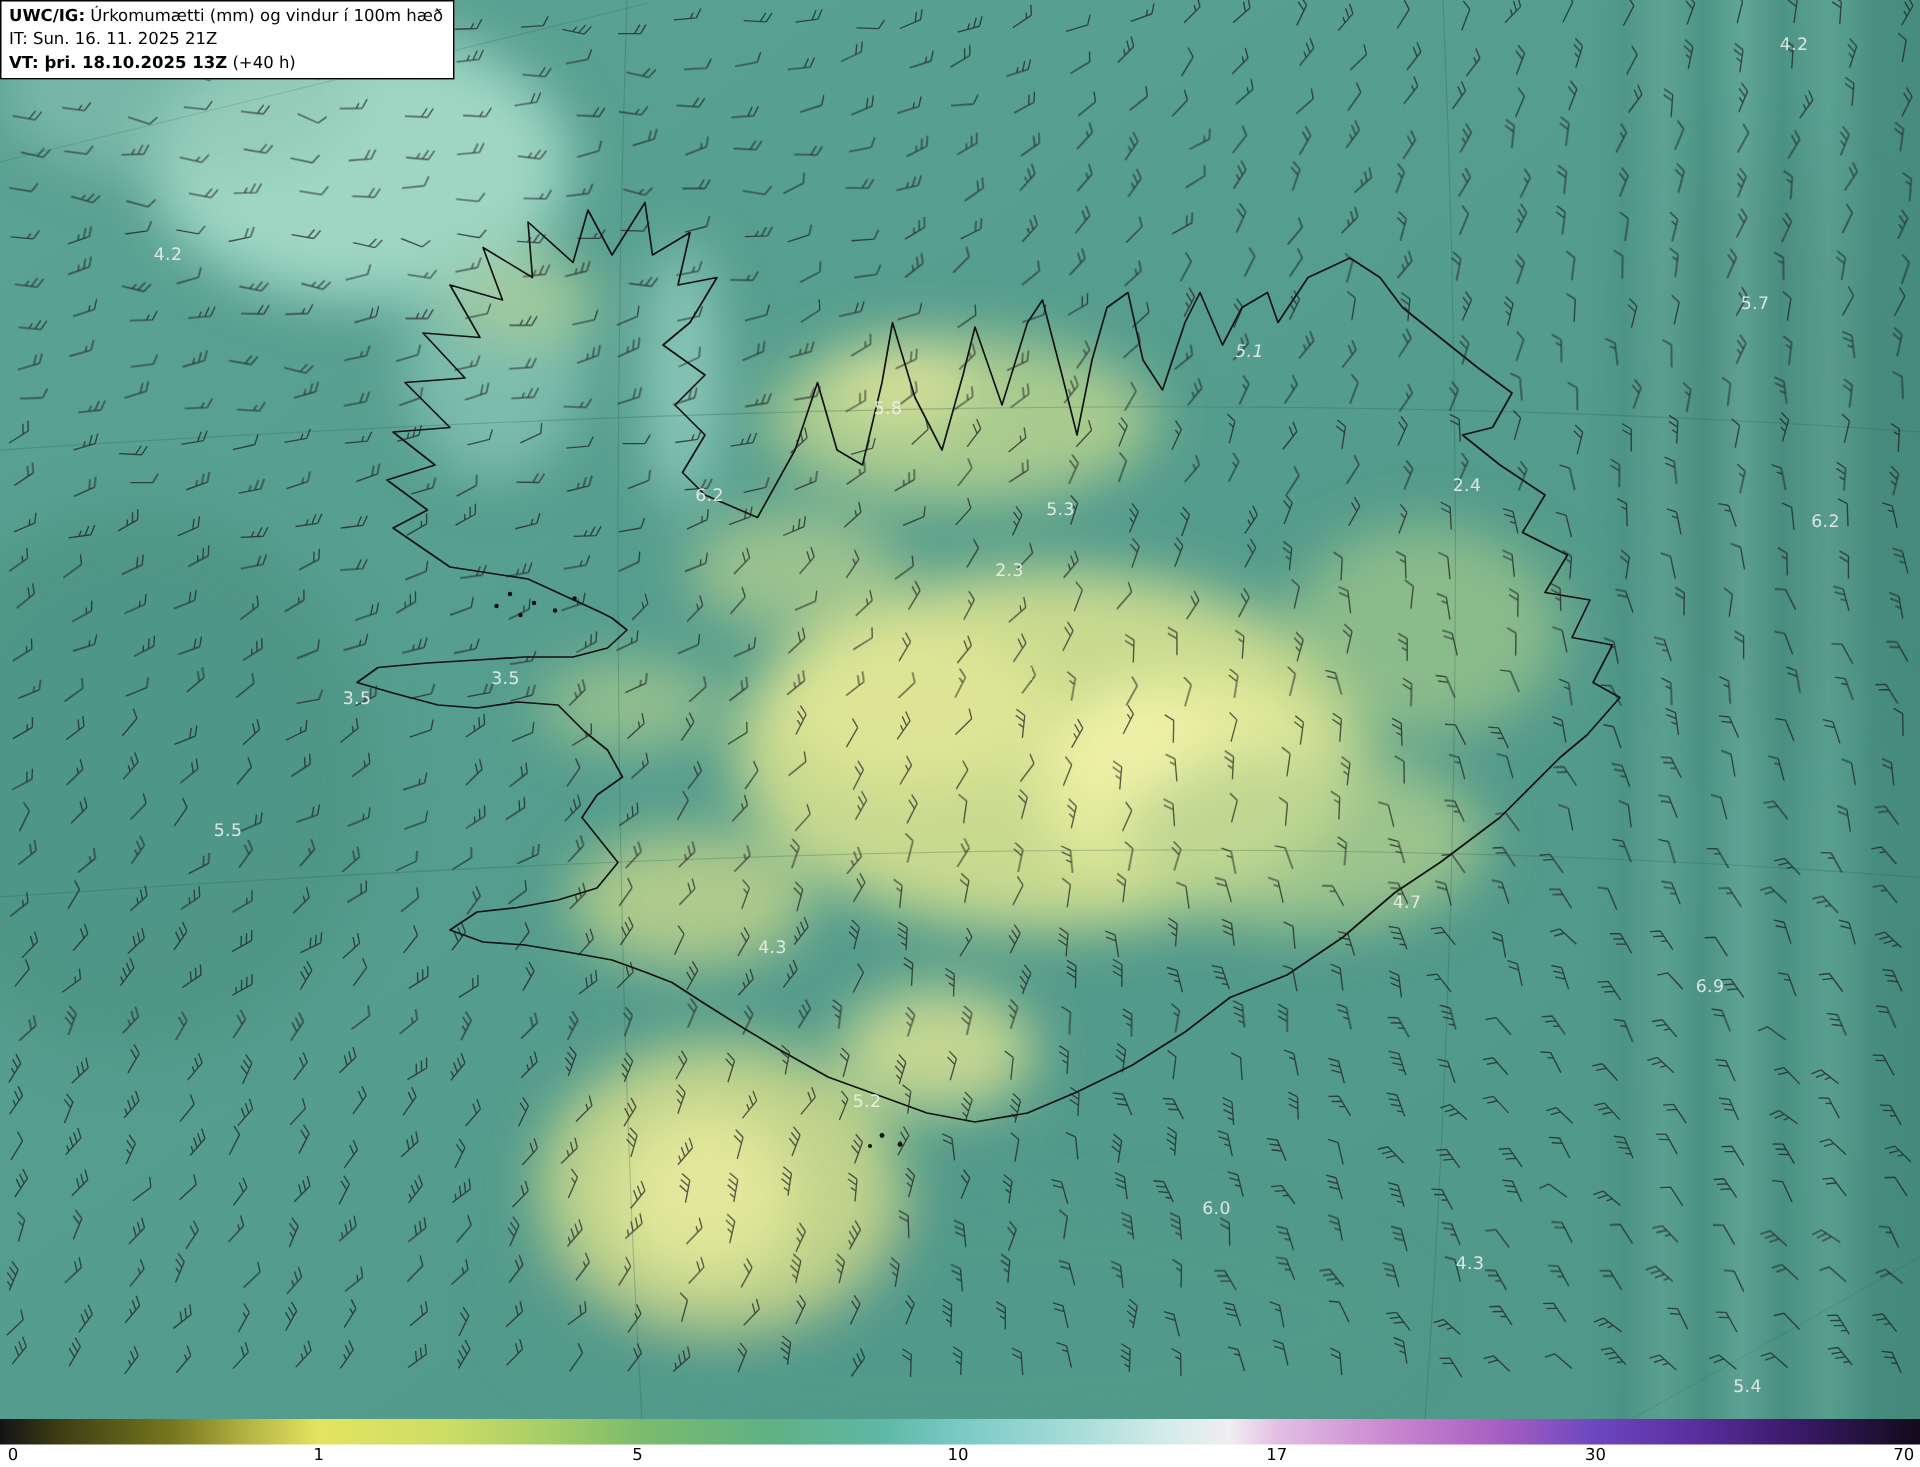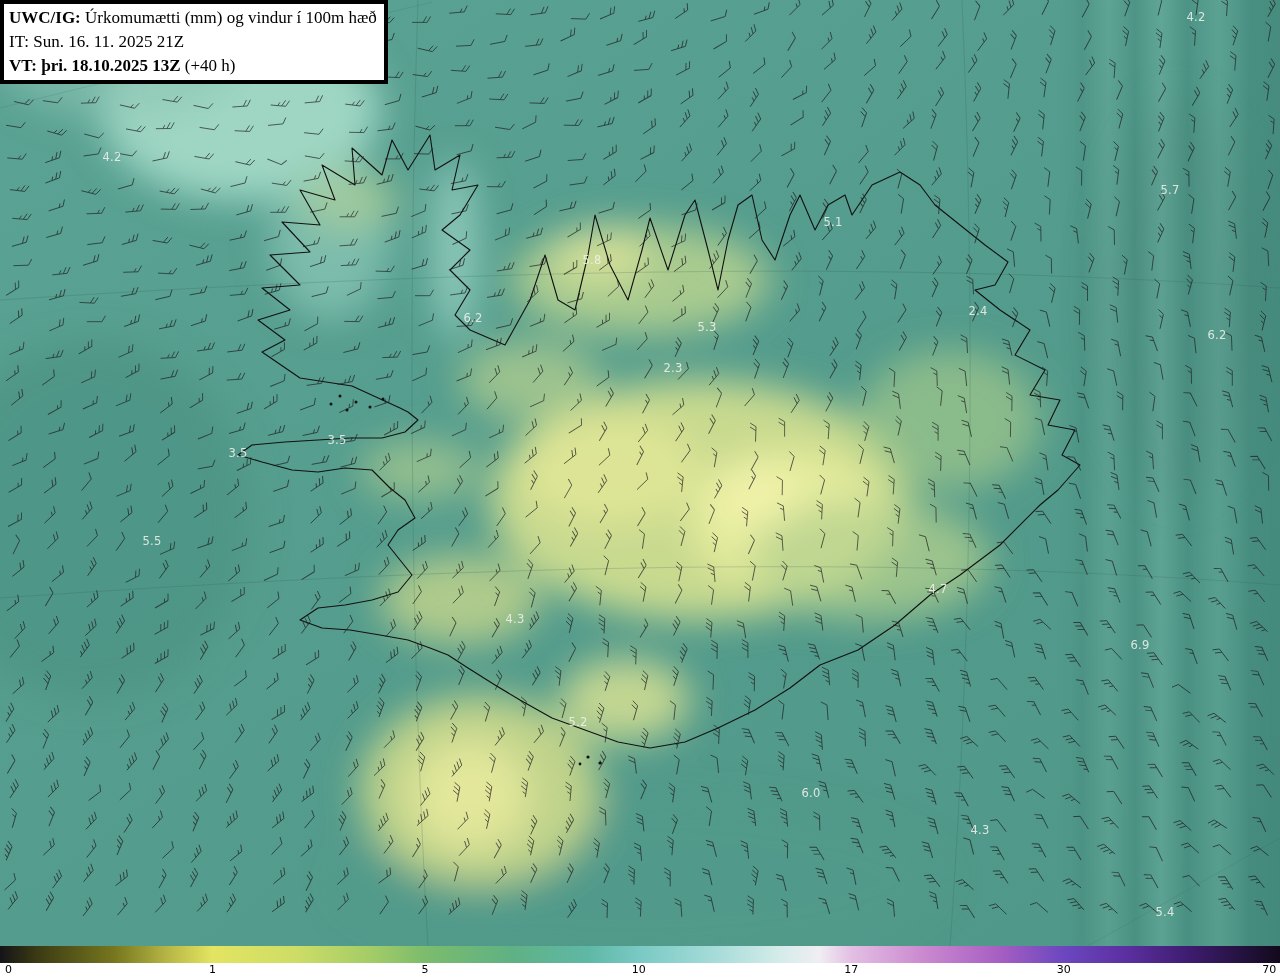--- a/index.html
+++ b/index.html
@@ -3,28 +3,28 @@
 <meta charset="utf-8">
 <style>
   * { margin:0; padding:0; box-sizing:border-box; }
   html,body { width:1280px; height:978px; overflow:hidden; background:#fff;
               font-family:"DejaVu Sans", sans-serif; }
 
   #map-area { position:relative; width:1280px; height:946px; overflow:hidden;
               background:var(--ocean,#55a192); }
   #field-svg { position:absolute; left:0; top:0; }
 
-  #labels-layer { position:absolute; left:0; top:0; width:100%; height:100%; z-index:3; pointer-events:none; }
+  #labels-layer { position:absolute; left:0; top:12px; width:100%; height:100%; z-index:3; pointer-events:none; }
   .value-label { position:absolute; transform:translate(-50%,-50%);
                  color:var(--label-text,#f0f2eb); opacity:.88;
                  font-size:11.5px; letter-spacing:.2px; }
 
   #title-box { position:absolute; left:0; top:0; z-index:5;
-               background:#ffffff; border:4px solid #000000;
-               padding:2px 7px 3px 5px; font-size:17px; line-height:1.4; color:#000;font-family:Liberation Serif, serif; }
+               background:#ffffff; border:1px solid #000000;
+               padding:2px 7px 3px 5px; font-size:11px; line-height:1.4; color:#000; }
   #title-box .b { font-weight:bold; }
 
   #colorbar { width:1280px; height:32px; background:#ffffff; }
   #cb-grad  { width:1280px; height:17px; }
   #cb-ticks { position:relative; width:1280px; height:15px; font-size:11px; color:#000; }
   .cb-tick  { position:absolute; top:0; transform:translateX(-50%); }
 
   #wind-barbs { stroke:var(--wind-barb,#1e1e1e); stroke-width:.9; fill:none; opacity:.72; }
   #coastline  { fill:none; stroke:var(--coastline,#111); stroke-width:1.1; stroke-linejoin:round; }
   #graticule  { fill:none; stroke:#2e5c52; stroke-width:.7; opacity:.3; }
@@ -1266,21 +1266,21 @@
         <path d="M0 0L15 0M15 0L18.5 -6M11 0L14.5 -6" transform="translate(1191.7 911.7) rotate(-139)"></path>
         <path d="M0 0L15 0M15 0L18.5 -6M11 0L14.5 -6M7 0L10.5 -6M3 0L5 -3.5" transform="translate(1234.8 910.0) rotate(-129)"></path>
         <path d="M0 0L15 0M15 0L18.5 -6M11 0L14.5 -6M7 0L9 -3.5" transform="translate(1267.5 915.4) rotate(-114)"></path>
       </g>
   </svg>
 
   <div id="labels-layer">
       <div class="value-label" style="left: 1196px; top: 17px;">4.2</div>
       <div class="value-label" style="left: 112px; top: 157px;">4.2</div>
       <div class="value-label" style="left: 1170px; top: 190px;">5.7</div>
-      <div class="value-label" style="left: 833px; top: 222px;">5.1</div>
+      <div class="value-label" style="left: 833px; top: 222px; font-style: italic;">5.1</div>
       <div class="value-label" style="left: 592px; top: 260px;">5.8</div>
       <div class="value-label" style="left: 978px; top: 311px;">2.4</div>
       <div class="value-label" style="left: 473px; top: 318px;">6.2</div>
       <div class="value-label" style="left: 707px; top: 327px;">5.3</div>
       <div class="value-label" style="left: 1217px; top: 335px;">6.2</div>
       <div class="value-label" style="left: 673px; top: 368px; text-align: right;">2.3</div>
       <div class="value-label" style="left: 337px; top: 440px;">3.5</div>
       <div class="value-label" style="left: 238px; top: 453px;">3.5</div>
       <div class="value-label" style="left: 140px; top: 541px; margin-left: 12px;">5.5</div>
       <div class="value-label" style="left: 938px; top: 589px;">4.7</div>

